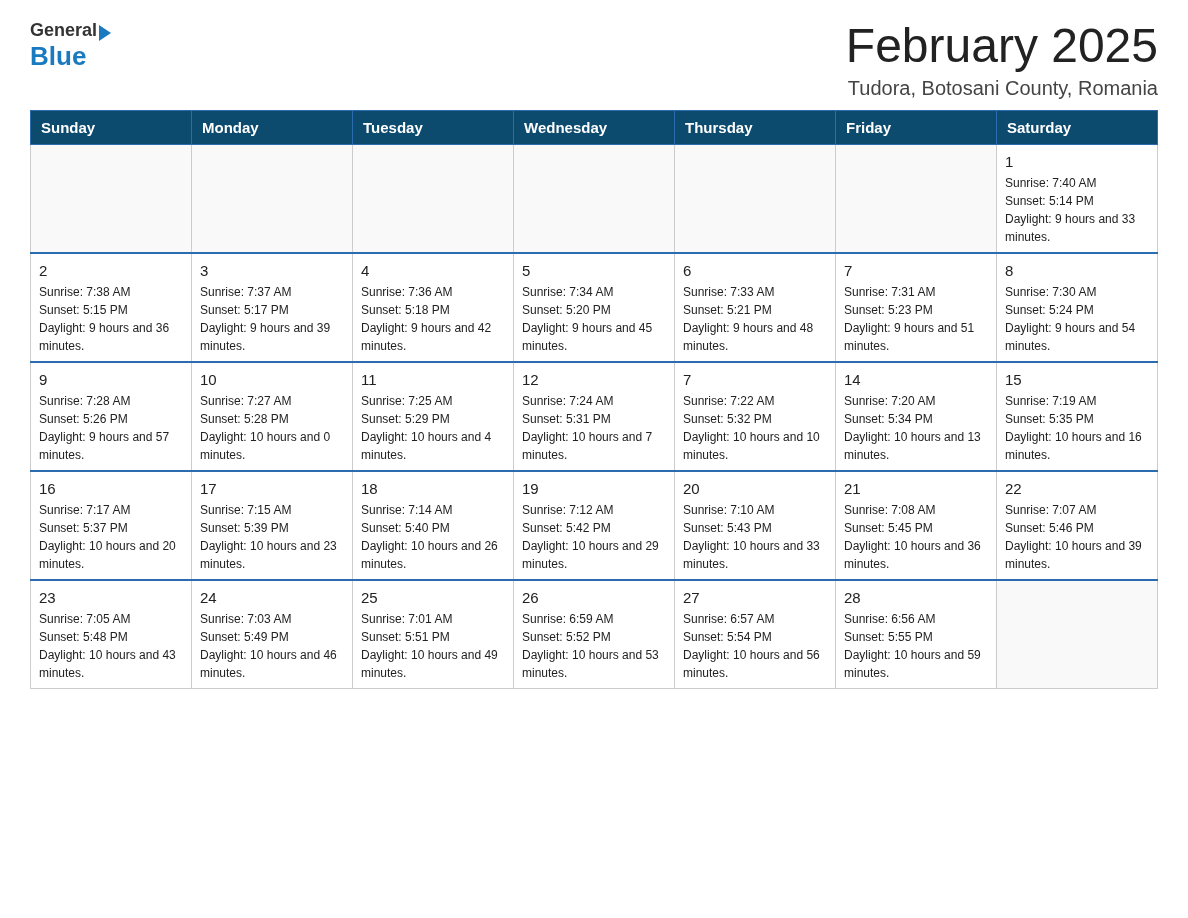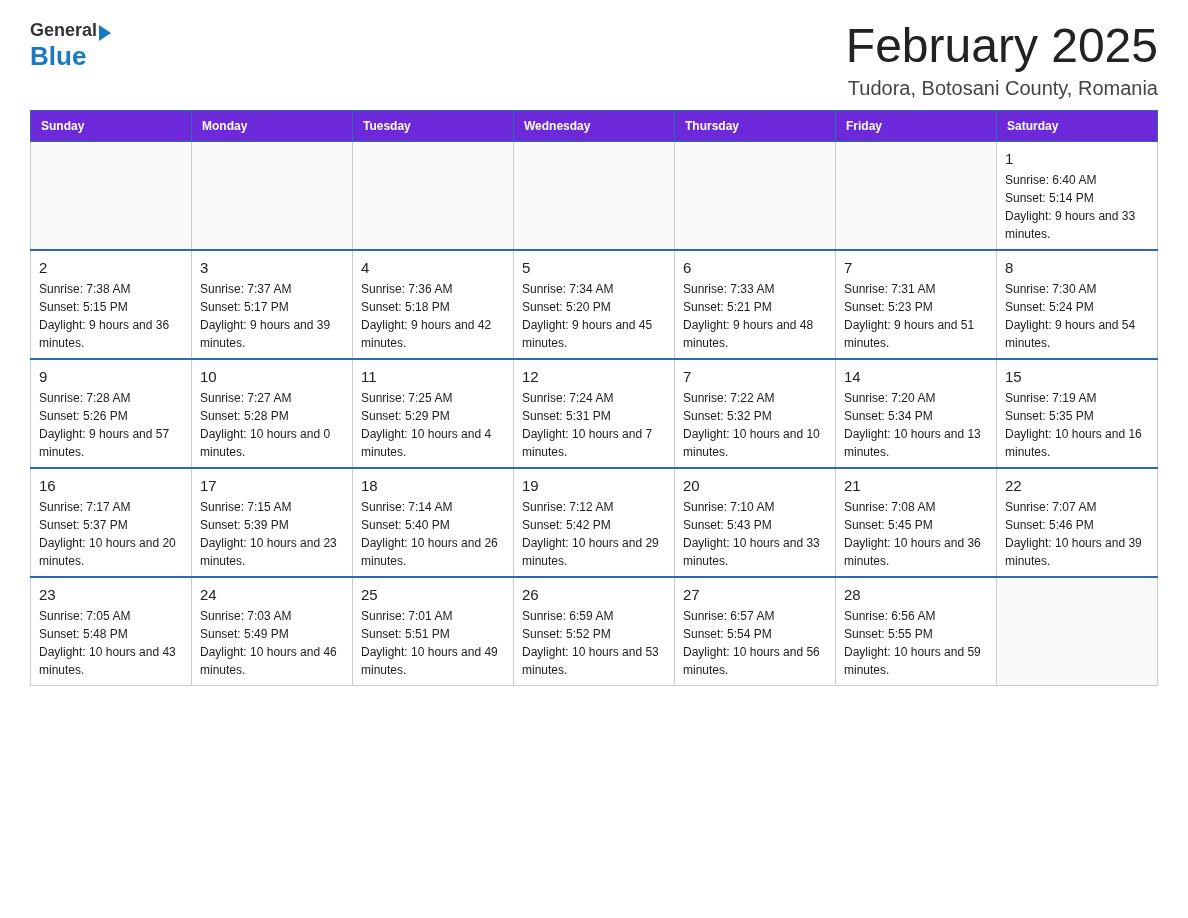--- a/index.html
+++ b/index.html
@@ -56,23 +56,23 @@
       font-size: 20px;
       color: #444;
       margin-top: 4px;
     }
     table {
       width: 100%;
       border-collapse: collapse;
       margin-top: 10px;
     }
     thead tr th {
-      background-color: #6d28d9;
+      background-color: #0c4a6e;
       color: #fff;
-      font-size: 12px;
+      font-size: 15px;
       font-weight: bold;
       padding: 8px 10px;
       text-align: left;
       border: 1px solid #2b6cb0;
     }
     tbody tr td {
       vertical-align: top;
       padding: 6px 8px;
       border: 1px solid #ccc;
       width: 14.28%;
@@ -132,21 +132,21 @@
   <tbody id="calendar-body">
   <tr>
         <td class="empty"></td>
         <td class="empty"></td>
         <td class="empty"></td>
         <td class="empty"></td>
         <td class="empty"></td>
         <td class="empty"></td>
         <td>
           <span class="day-num">1</span>
-          <div class="day-info" style="white-space: pre-line;">Sunrise: 6:40 AM
+          <div class="day-info" style="white-space: pre-line;">Sunrise: 7:40 AM
 Sunset: 5:14 PM
 Daylight: 9 hours and 33 minutes.</div>
         </td>
       </tr>
       <tr>
         <td>
           <span class="day-num">2</span>
           <div class="day-info" style="white-space: pre-line;">Sunrise: 7:38 AM
 Sunset: 5:15 PM
 Daylight: 9 hours and 36 minutes.</div>

